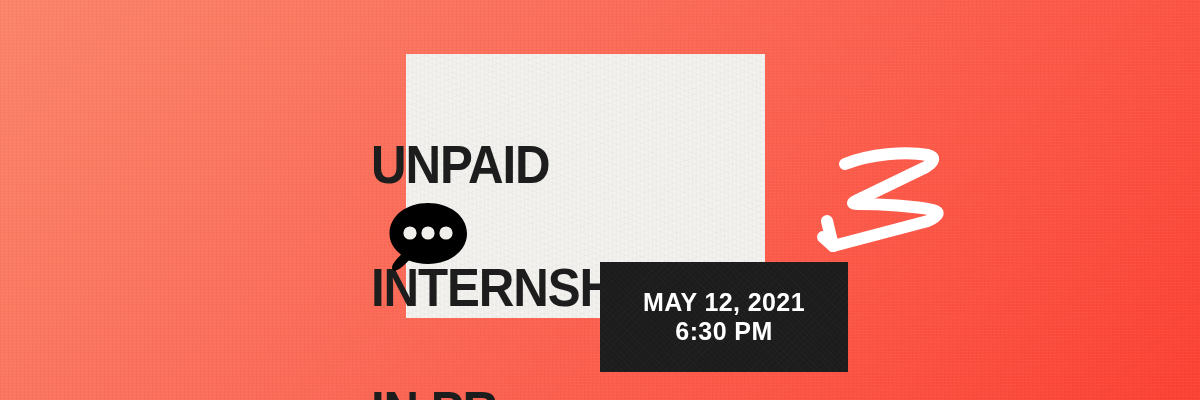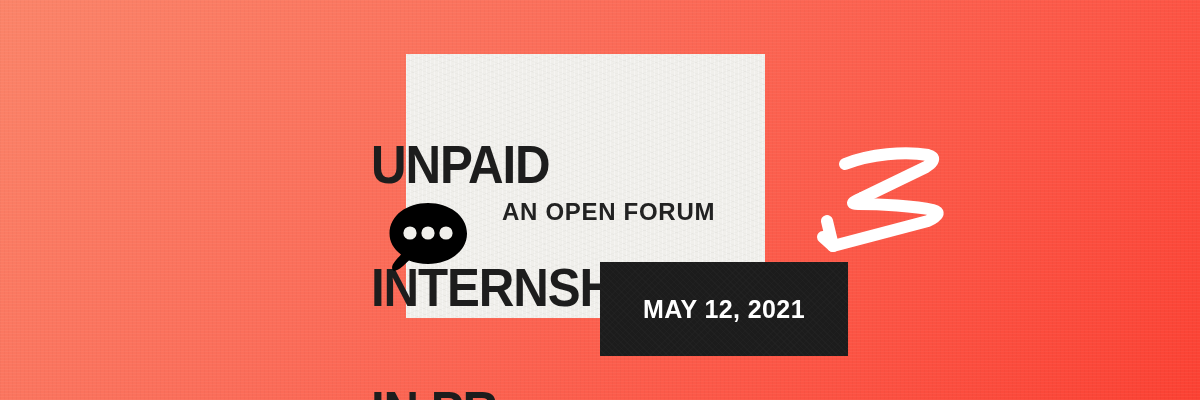--- a/index.html
+++ b/index.html
@@ -90,21 +90,21 @@
     height: 74px;
     z-index: 6;
   }
 
   
   .date-block {
     position: absolute;
     left: 600px;
     top: 262px;
     width: 248px;
-    height: 94px;
+    height: 110px;
     background: #1c1c1c;
     z-index: 7;
     display: flex;
     flex-direction: column;
     align-items: center;
     justify-content: center;
   }
   .date-block::after {
     content: "";
     position: absolute;
@@ -156,29 +156,29 @@
 
   <div class="speech-bubble">
     <svg width="96" height="74" viewBox="0 0 96 74" xmlns="http://www.w3.org/2000/svg" aria-hidden="true">
       <path d="M13.5 72.5 C 9 69 16 62 21 56.5 C 13.5 51 9.5 43.5 9.5 35.5 C 9.5 17.5 27 5 48 5 C 69 5 87 17.5 87 35.5 C 87 53.5 69 66 48 66 C 41 66 34.5 64.8 29 62.6 C 24 67 18 74 13.5 72.5 Z" fill="#000000"></path>
       <circle cx="30" cy="35" r="6.6" fill="#f0efeb"></circle>
       <circle cx="48" cy="35" r="6.6" fill="#f0efeb"></circle>
       <circle cx="66" cy="35" r="6.6" fill="#f0efeb"></circle>
     </svg>
   </div>
 
-  <div class="subtitle">AN OPEN FORUM</div>
 
   <div class="squiggle-arrow">
     <svg width="150" height="112" viewBox="0 0 150 112" xmlns="http://www.w3.org/2000/svg" aria-hidden="true">
       <g fill="none" stroke="#ffffff" stroke-width="12" stroke-linecap="round" stroke-linejoin="round">
         <path d="M45 22 C 70 12, 105 9, 128 13 C 136 15, 134 20, 126 25 L 62 56"></path>
         <path d="M62 56 C 52 60, 50 62, 58 62 C 80 62, 115 64, 133 68 C 141 70, 138 74, 128 79 L 33 104"></path>
         <path d="M33 104 L 23 95 M33 104 L 27 79"></path>
       </g>
     </svg>
   </div>
 
   <div class="date-block">
     <span class="date-line">MAY 12, 2021</span>
+    <span class="date-line time">6:30 PM</span>
   </div>
 
 </div>
 
 </body></html>

